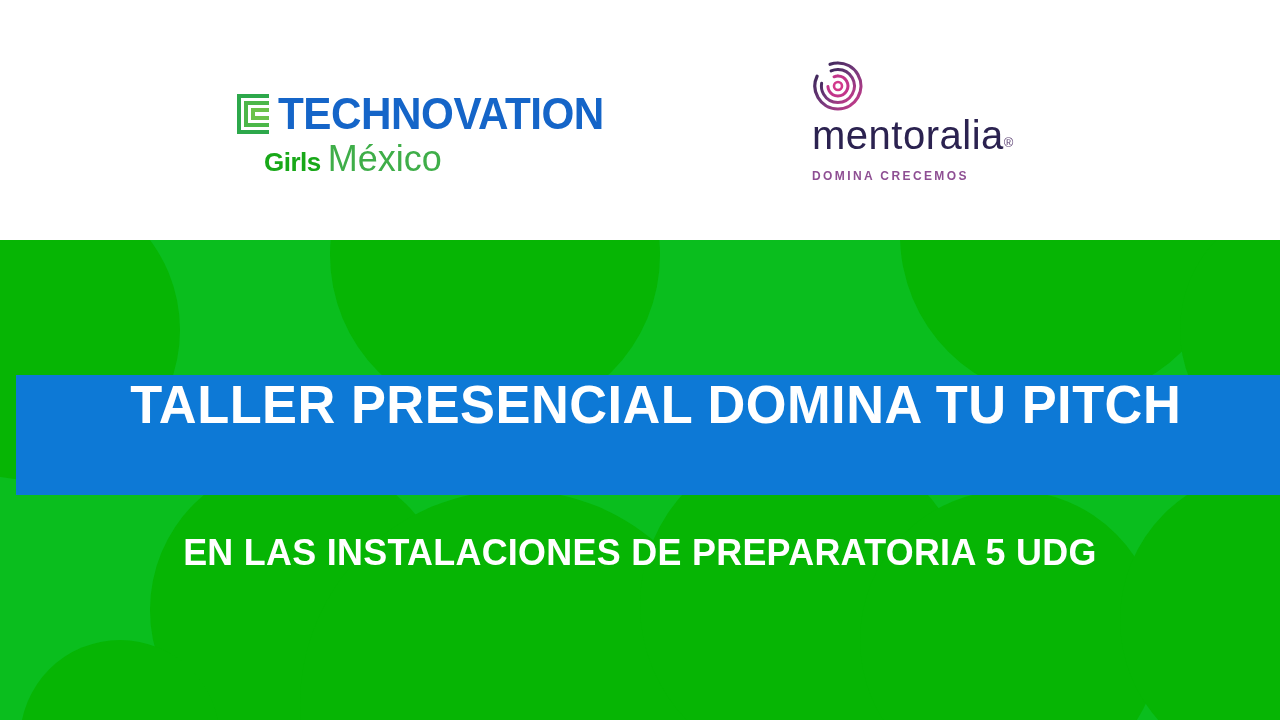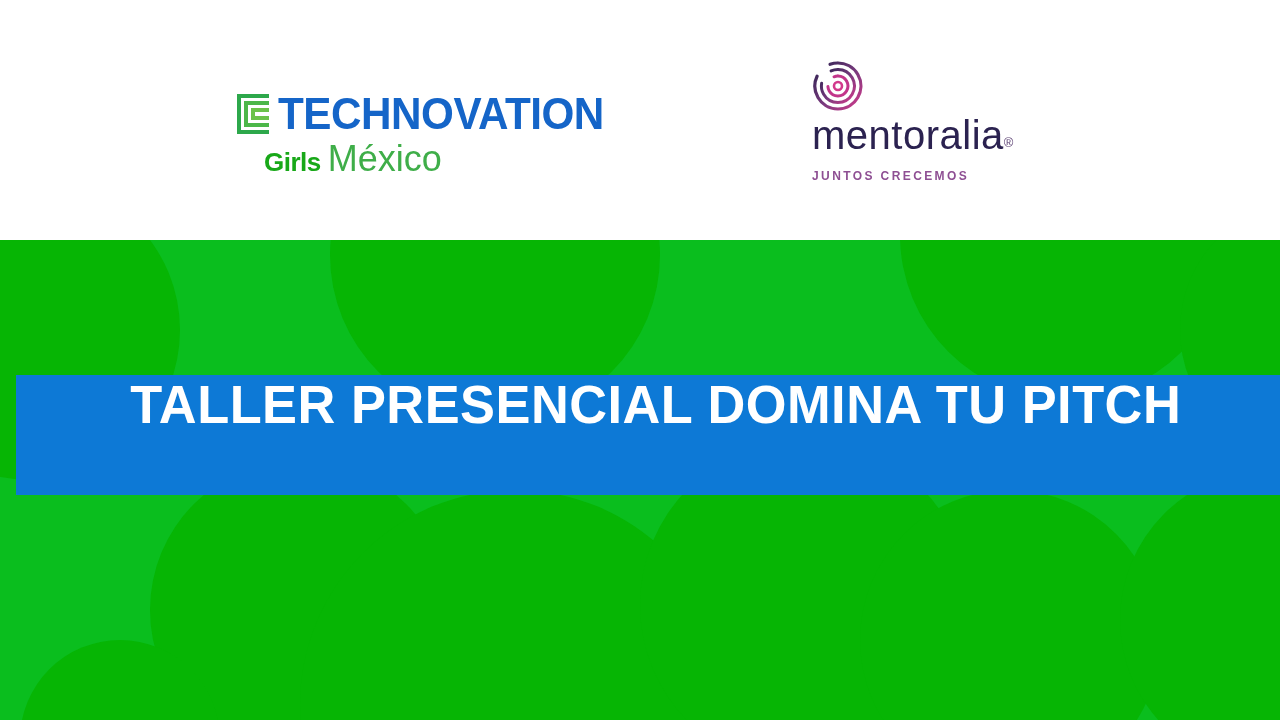--- a/index.html
+++ b/index.html
@@ -133,21 +133,21 @@
           </linearGradient>
         </defs>
         <path d="M26 3 a23 23 0 1 1 -0.2 0" fill="none" stroke="url(#mgrad)" stroke-width="3.2" stroke-linecap="round" stroke-dasharray="118 18"></path>
         <path d="M26 9.5 a16.5 16.5 0 1 1 -0.2 0" fill="none" stroke="url(#mgrad)" stroke-width="3" stroke-linecap="round" stroke-dasharray="80 16"></path>
         <path d="M26 16 a10 10 0 1 1 -0.2 0" fill="none" stroke="#C2358A" stroke-width="3" stroke-linecap="round" stroke-dasharray="46 12"></path>
         <circle cx="26" cy="26" r="4" fill="none" stroke="#D23A8C" stroke-width="2.6"></circle>
       </svg>
       <div class="ment-word">
         <span>mentoralia</span><span class="ment-reg">®</span>
       </div>
-      <div class="ment-tag">JUNTOS CRECEMOS</div>
+      <div class="ment-tag">DOMINA CRECEMOS</div>
     </div>
 
   </div>
 
   <div class="green-area" id="green-area">
       <div class="blob" style="left: -120px; top: -60px; width: 300px; height: 300px; background: rgb(6, 181, 4);"></div>
       <div class="blob" style="left: 150px; top: 220px; width: 300px; height: 300px; background: rgb(6, 181, 4);"></div>
       <div class="blob" style="left: 330px; top: -150px; width: 330px; height: 330px; background: rgb(6, 181, 4);"></div>
       <div class="blob" style="left: 300px; top: 250px; width: 430px; height: 430px; background: rgb(6, 181, 4);"></div>
       <div class="blob" style="left: 640px; top: 200px; width: 330px; height: 330px; background: rgb(6, 181, 4);"></div>
@@ -155,14 +155,17 @@
       <div class="blob" style="left: 860px; top: 250px; width: 300px; height: 300px; background: rgb(6, 181, 4);"></div>
       <div class="blob" style="left: 1120px; top: 230px; width: 300px; height: 300px; background: rgb(6, 181, 4);"></div>
       <div class="blob" style="left: 1180px; top: -40px; width: 260px; height: 260px; background: rgb(6, 181, 4);"></div>
       <div class="blob" style="left: 20px; top: 400px; width: 200px; height: 200px; background: rgb(6, 181, 4);"></div>
     </div>
 
   <div class="blue-bar">
     <div class="title">TALLER PRESENCIAL DOMINA TU PITCH</div>
   </div>
 
+  <div class="subtitle-wrap">
+    <div class="subtitle">EN LAS INSTALACIONES DE PREPARATORIA 5 UDG</div>
+  </div>
 
 </div>
 
 </body></html>

